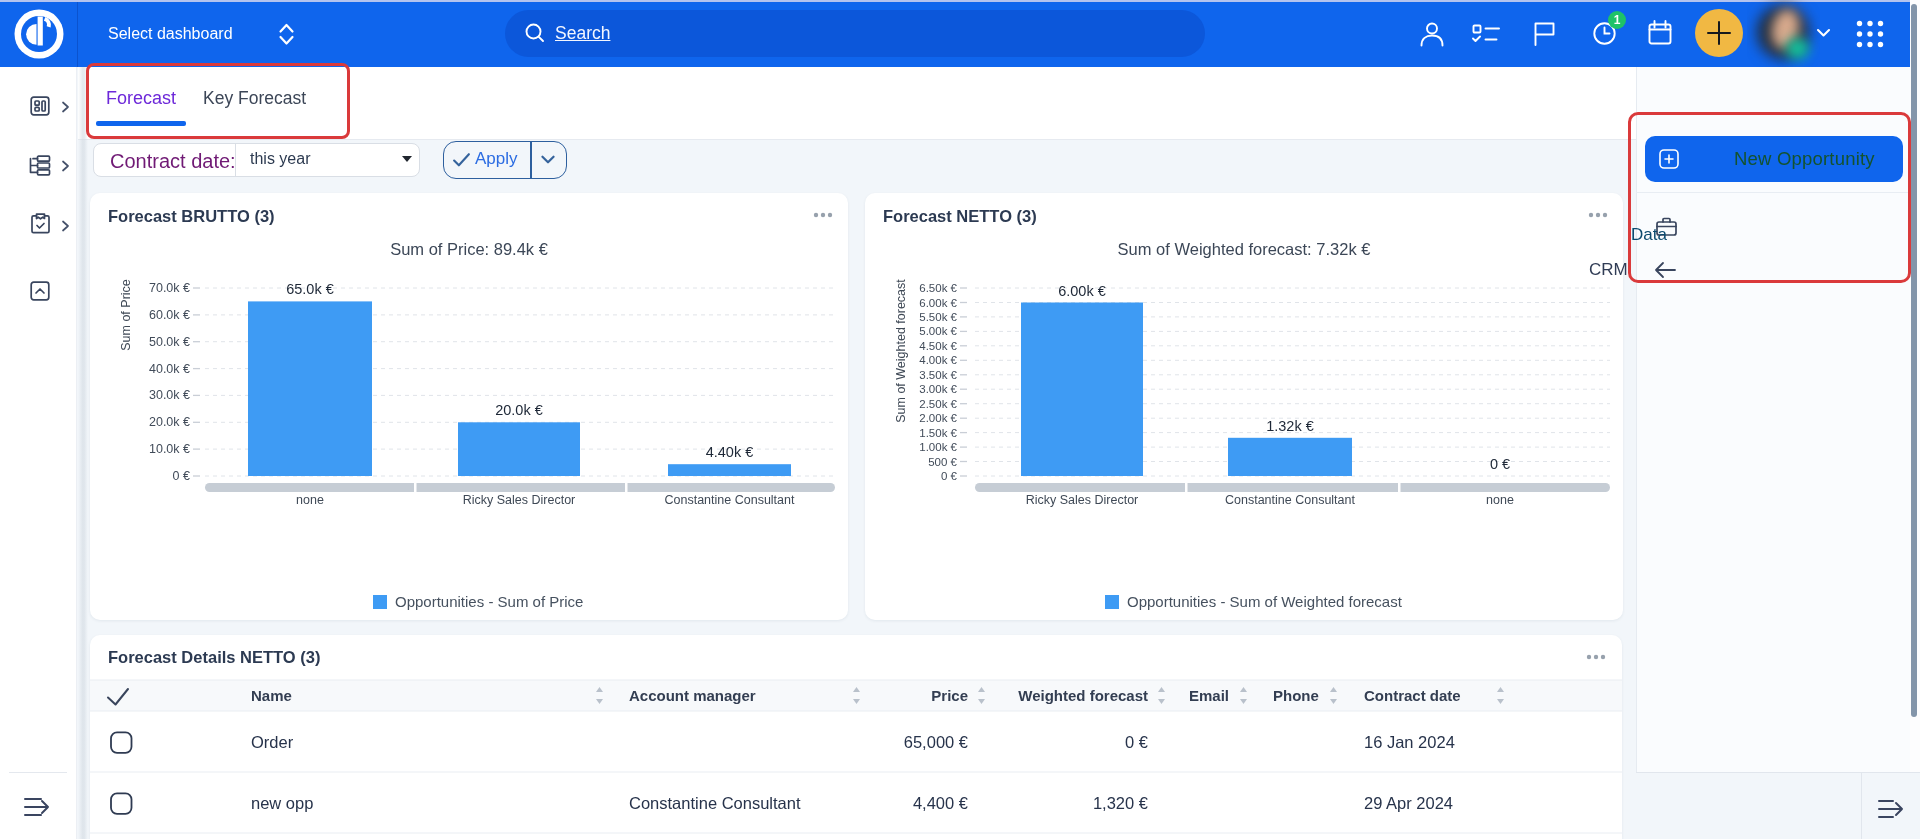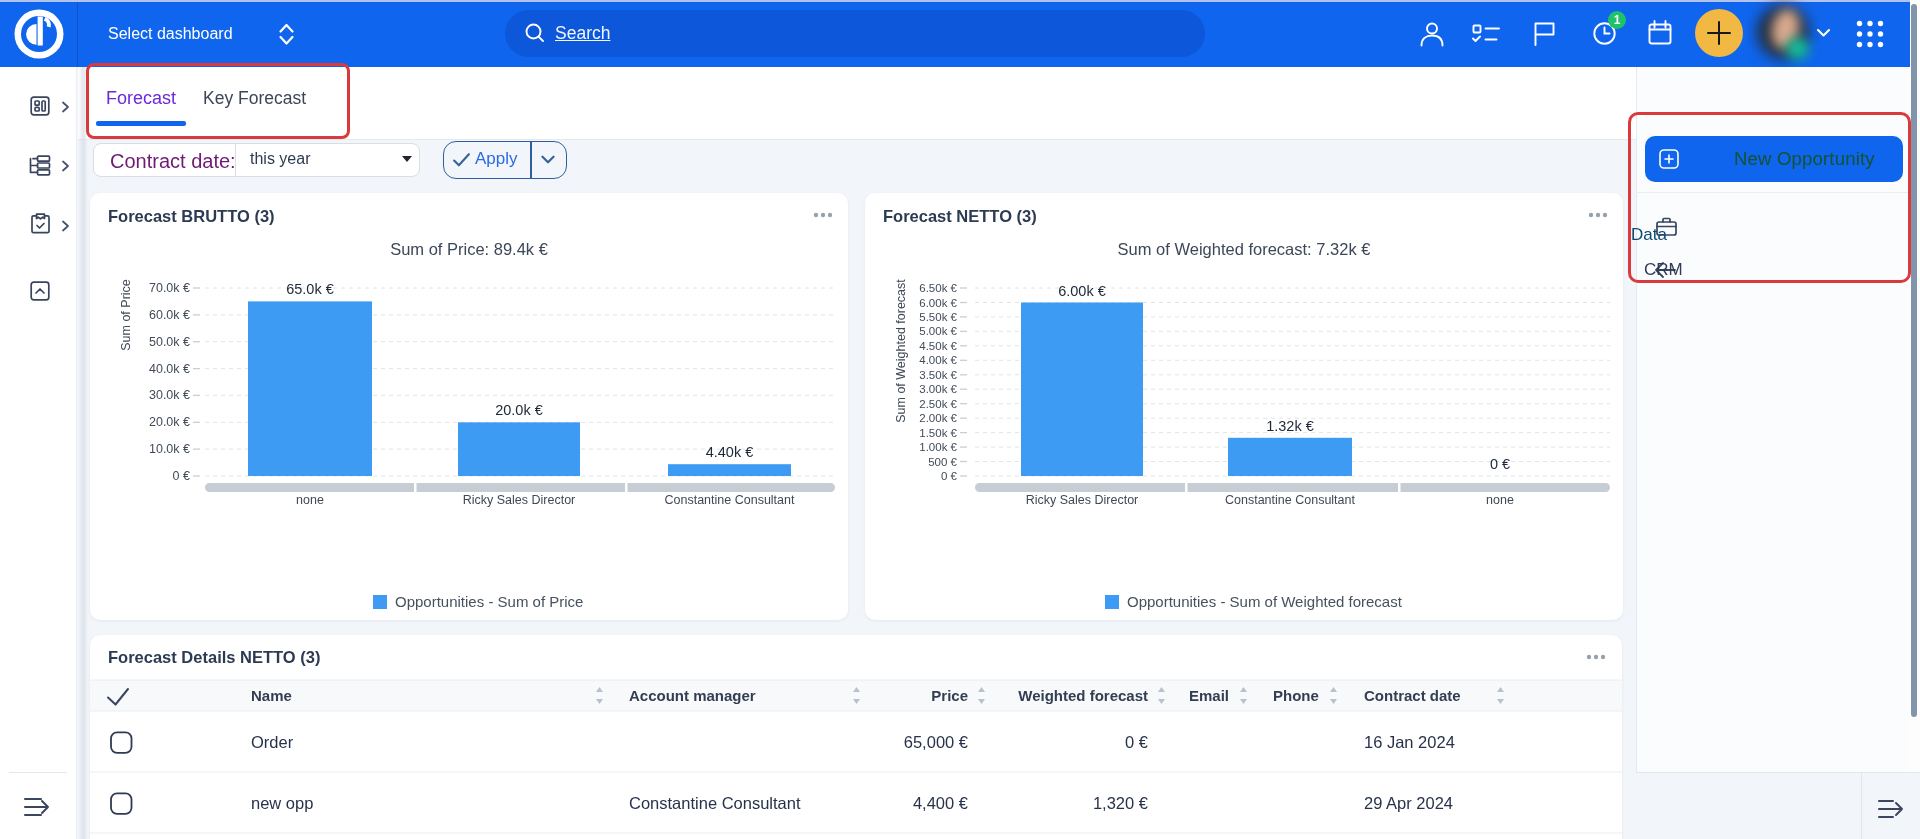--- a/index.html
+++ b/index.html
@@ -331,21 +331,21 @@
 <div class="abs" style="left:1636px;top:192px;width:274px;height:1px;background:#e8edf3;"></div>
 <svg class="abs" style="left:1656px;top:217px;" width="21" height="20" viewBox="0 0 21 20" fill="none" stroke="#39455e" stroke-width="1.7" stroke-linejoin="round" stroke-linecap="round">
   <rect x="1" y="5" width="19" height="13" rx="2"></rect>
   <path d="M7 5 L7 2.5 A1 1 0 0 1 8 1.5 L13 1.5 A1 1 0 0 1 14 2.5 L14 5"></path>
   <path d="M1 9.5 L20 9.5"></path>
 </svg>
 <div class="abs" style="left:1631px;top:217px;font-size:17px;color:#0c4a6e;margin-top:8px;">Data</div>
 <svg class="abs" style="left:1654px;top:261px;" width="22" height="18" viewBox="0 0 22 18" fill="none" stroke="#39455e" stroke-width="1.8" stroke-linecap="round" stroke-linejoin="round">
   <path d="M21 9 L2 9 M9 2 L2 9 L9 16"></path>
 </svg>
-<div class="abs" style="left:1644px;top:260px;font-size:17px;color:#303c55;">CRM</div>
+<div class="abs" style="left:1589px;top:260px;font-size:17px;color:#303c55;">CRM</div>
 
 <div class="abs" style="left:1628px;top:112px;width:283px;height:171px;border:3px solid #da3a3b;border-radius:10px;z-index:30;"></div>
 
 <div class="abs" style="left:1636px;top:772px;width:284px;height:67px;background:#f2f6fa;border-top:1px solid #e1e6ed;"></div>
 <div class="abs" style="left:1861px;top:773px;width:1px;height:66px;background:#e1e6ed;"></div>
 <svg class="abs" style="left:1877px;top:797px;" width="28" height="24" viewBox="0 0 28 24" fill="none" stroke="#3a4560" stroke-width="2" stroke-linecap="round" stroke-linejoin="round">
   <path d="M2 4 L16 4"></path>
   <path d="M2 12 L25 12 M19 6 L25 12 L19 18"></path>
   <path d="M2 20 L16 20"></path>
 </svg>

